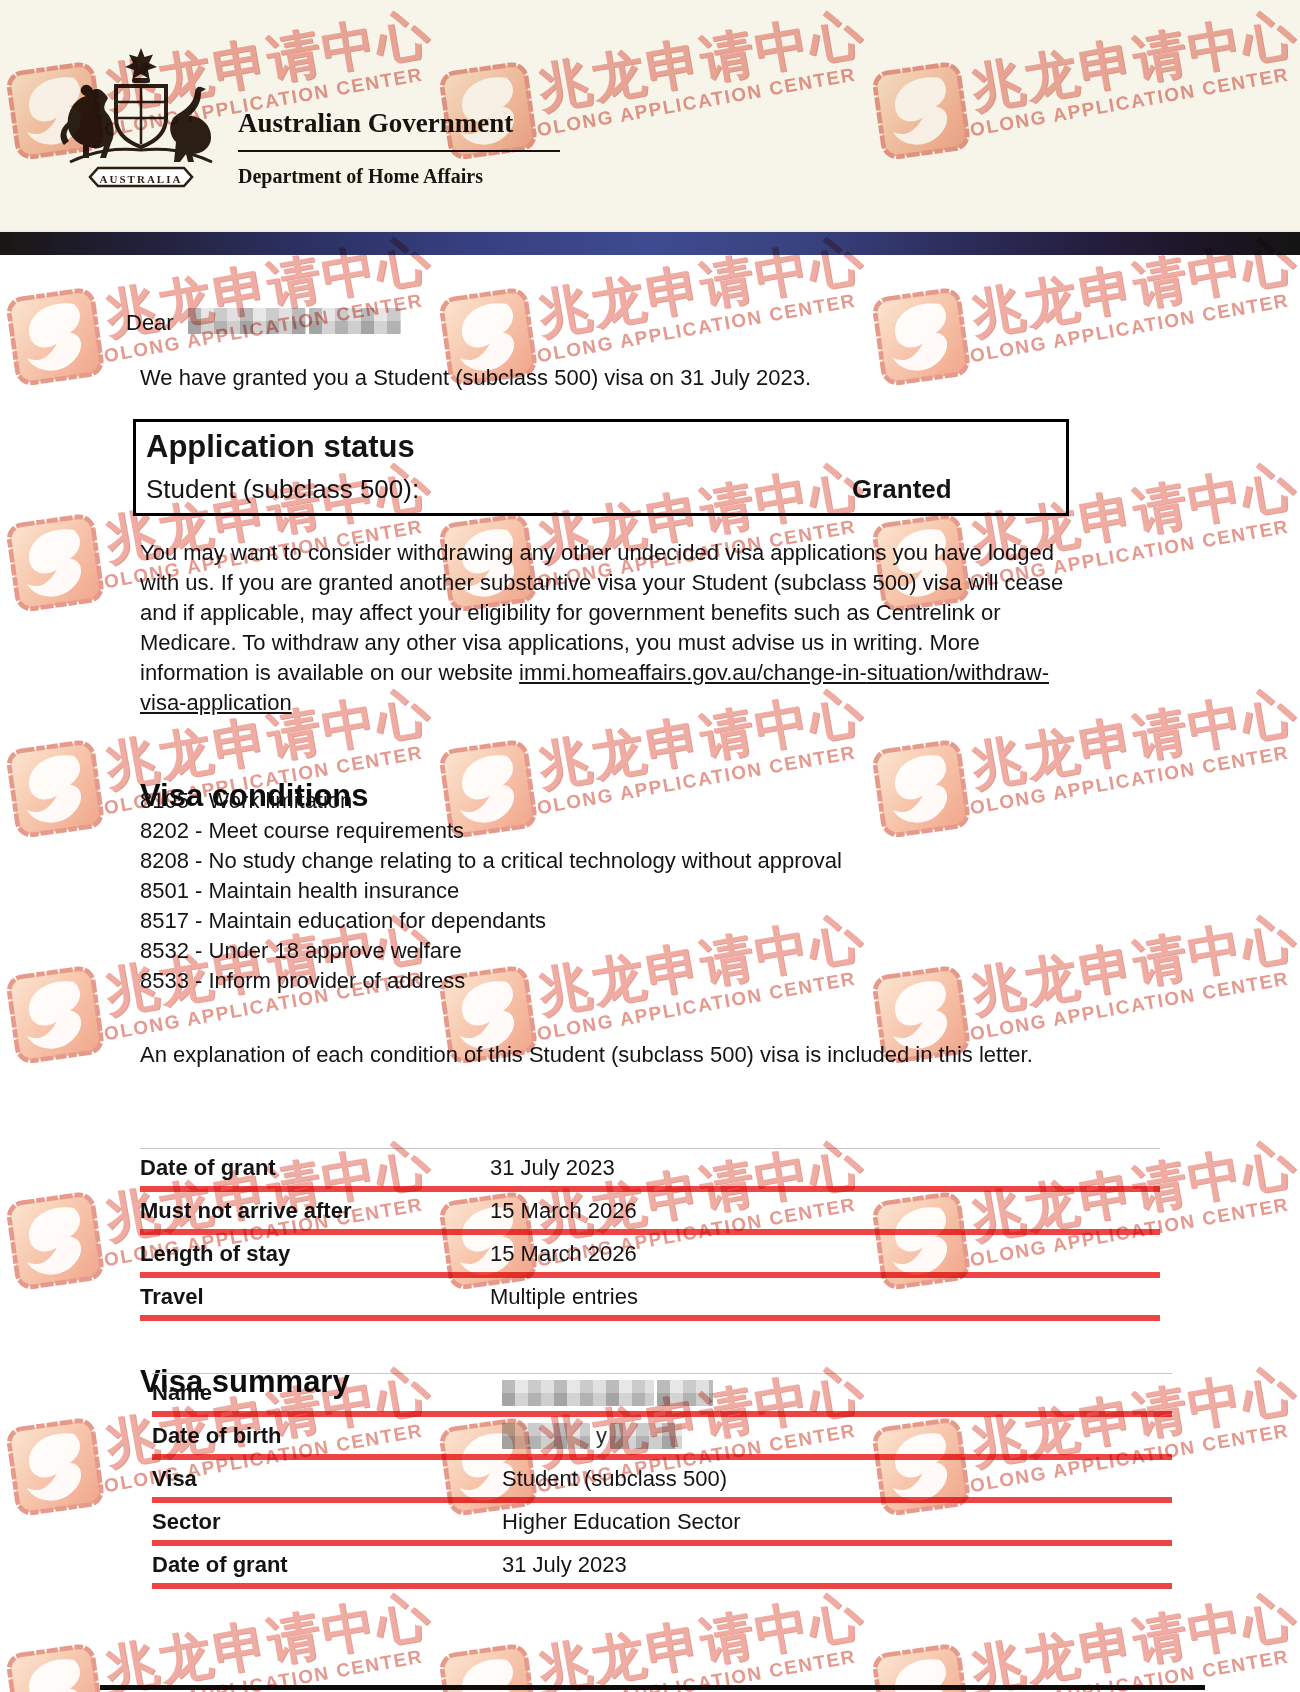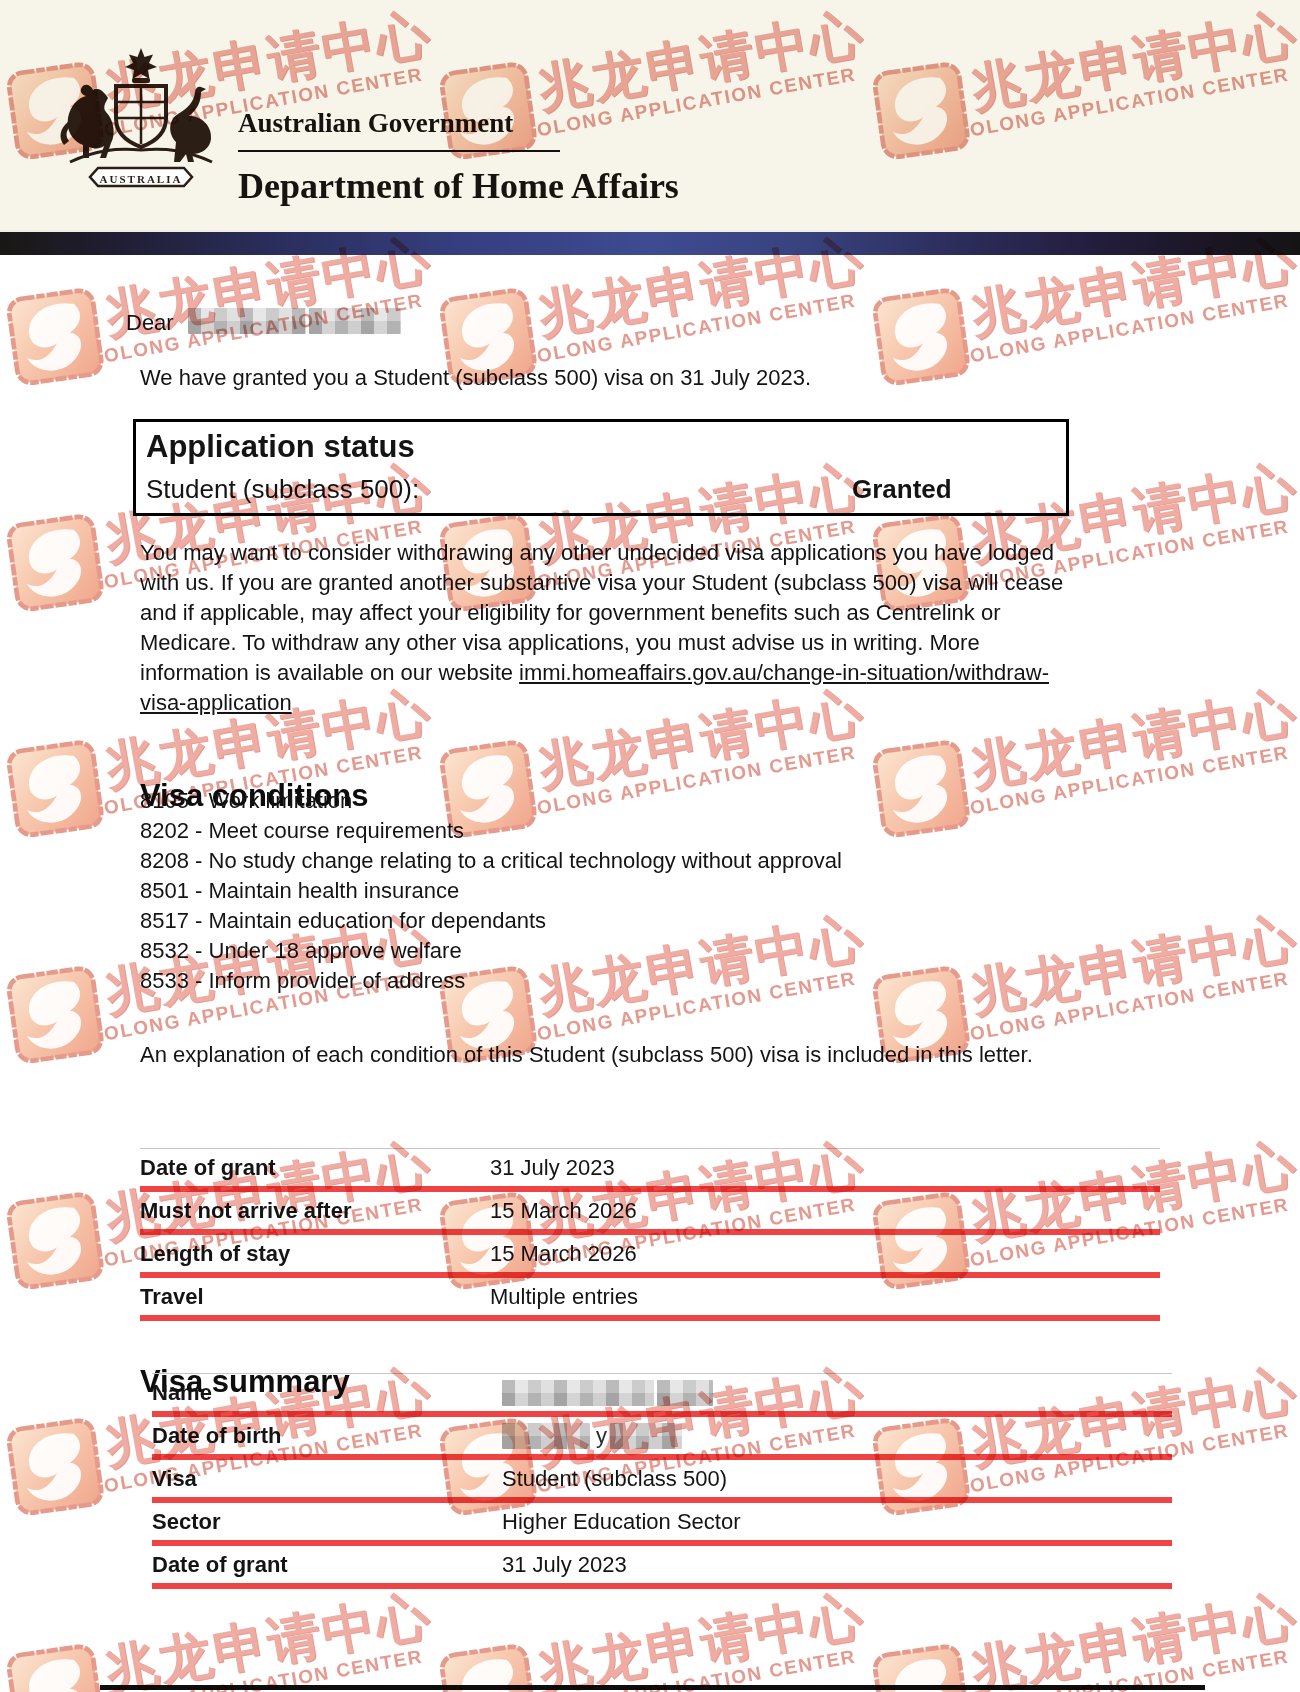--- a/index.html
+++ b/index.html
@@ -5,21 +5,21 @@
   html,body{margin:0;padding:0;background:#e9e9e9;}
   .page{position:relative;width:1300px;height:1692px;margin:0 auto;background:#ffffff;
         overflow:hidden;font-family:"Liberation Sans",sans-serif;color:#141414;}
 
   
   .header-band{position:absolute;left:0;top:0;width:1300px;height:230px;background:#f7f4ea;}
   .coat{position:absolute;left:56px;top:46px;width:170px;height:148px;}
   .gov-block{position:absolute;left:238px;top:108px;}
   .gov-title{font-family:"Liberation Serif",serif;font-weight:bold;font-size:27px;color:#17130e;white-space:nowrap;}
   .gov-rule{width:322px;height:2px;background:#15110d;margin-top:11px;}
-  .dept-title{font-family:"Liberation Serif",serif;font-weight:bold;font-size:36px;color:#17130e;margin-top:13px;white-space:nowrap;}
+  .dept-title{font-family:"Liberation Serif",serif;font-weight:bold;font-size:20px;color:#17130e;margin-top:13px;white-space:nowrap;}
   .grad-bar{position:absolute;left:0;top:230px;width:1300px;height:23px;border-top:2px solid #efede4;
     background:linear-gradient(90deg,#191714 0%,#201e33 9%,#2b2f5e 22%,#363f80 36%,#3e4b90 50%,
                #38427e 62%,#2c2c5a 74%,#241e3e 84%,#1b1524 93%,#141414 100%);}
 
   
   .abs{position:absolute;}
   .body-line{font-size:22px;white-space:nowrap;}
   .dear-row{display:flex;align-items:center;gap:14px;}
   .h2{font-size:31px;font-weight:bold;white-space:nowrap;color:#0d0d0d;margin-top:36px;}
 

